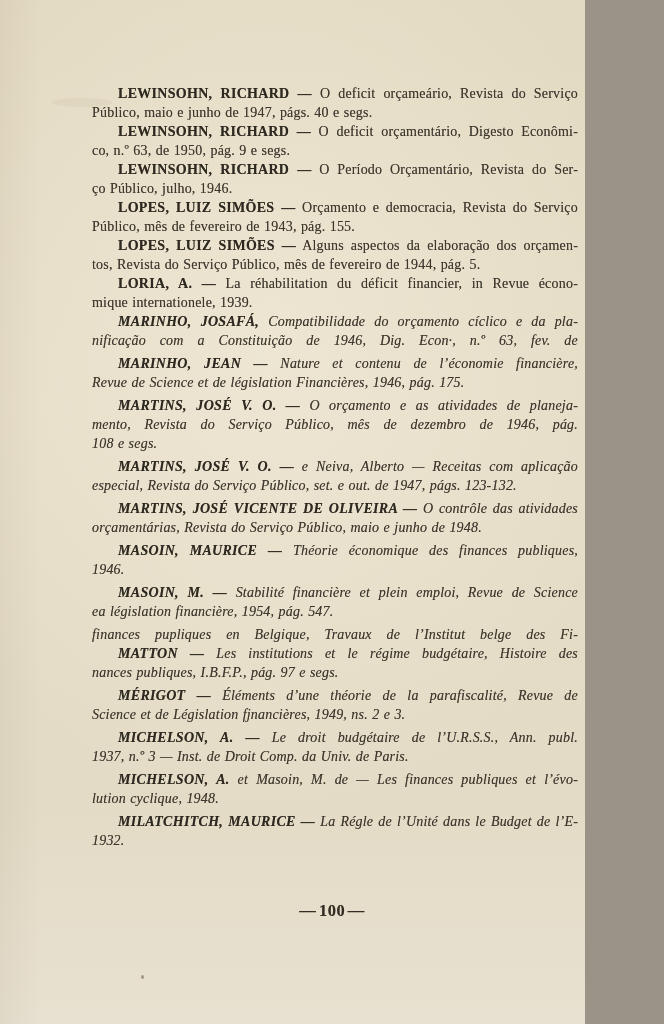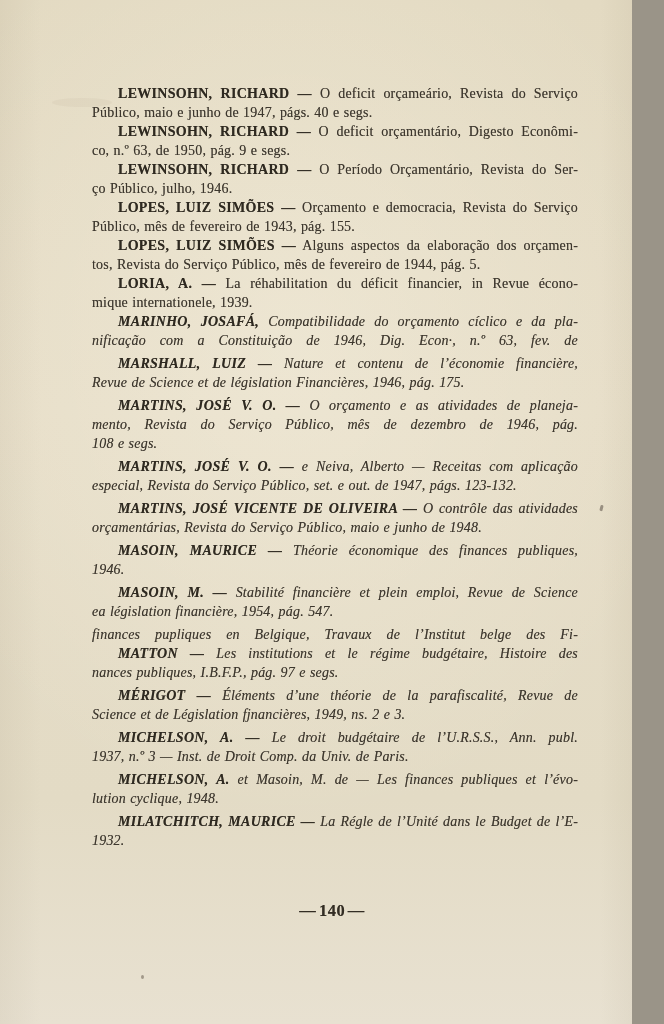--- a/index.html
+++ b/index.html
@@ -2,21 +2,21 @@
 <html style="--paper: #e6ddc6; --ink: #3d372e;"><head>
 <meta charset="utf-8">
 <style>
   html, body {
     margin: 0;
     padding: 0;
     background: #9a9488;
   }
   .page {
     position: relative;
-    width: 632px;
+    width: 585px;
     height: 1024px;
     overflow: hidden;
     font-family: "Liberation Serif", "DejaVu Serif", serif;
     background:
       radial-gradient(90% 65% at 46% 34%, rgba(255,251,238,0.30), rgba(255,251,238,0) 72%),
       linear-gradient(90deg, rgba(96,80,52,0.06) 0px, rgba(96,80,52,0) 42px, rgba(96,80,52,0) 600px, rgba(96,80,52,0.05) 100%),
       linear-gradient(180deg, #e3dac2 0%, #e6ddc7 40%, #e3dbc5 78%, #e8e1d1 100%);
   }
   .text-block {
     position: absolute;
@@ -106,21 +106,21 @@
       </div>
       <div class="entry">
         <span class="line first j"><b class="author">LORIA, A. —</b><span> La réhabilitation du déficit financier, in Revue écono-</span></span>
         <span class="line">mique internationele, 1939.</span>
       </div>
       <div class="entry sp">
         <span class="line first j"><b class="author">MARINHO, JOSAFÁ,</b><span> Compatibilidade do orçamento cíclico e da pla-</span></span>
         <span class="line j">nificação com a Constituição de 1946, Dig. Econ·, n.º 63, fev. de</span>
       </div>
       <div class="entry sp">
-        <span class="line first j"><b class="author">MARSHALL, LUIZ —</b><span> Nature et contenu de l’économie financière,</span></span>
+        <span class="line first j"><b class="author">MARINHO, JEAN —</b><span> Nature et contenu de l’économie financière,</span></span>
         <span class="line">Revue de Science et de législation Financières, 1946, pág. 175.</span>
       </div>
       <div class="entry sp">
         <span class="line first j"><b class="author">MARTINS, JOSÉ V. O. —</b><span> O orçamento e as atividades de planeja-</span></span>
         <span class="line j">mento, Revista do Serviço Público, mês de dezembro de 1946, pág.</span>
         <span class="line">108 e segs.</span>
       </div>
       <div class="entry sp">
         <span class="line first j"><b class="author">MARTINS, JOSÉ V. O. —</b><span> e Neiva, Alberto — Receitas com aplicação</span></span>
         <span class="line">especial, Revista do Serviço Público, set. e out. de 1947, págs. 123-132.</span>
@@ -152,17 +152,17 @@
       </div>
       <div class="entry sp">
         <span class="line first j"><b class="author">MICHELSON, A.</b><span> et Masoin, M. de — Les finances publiques et l’évo-</span></span>
         <span class="line">lution cyclique, 1948.</span>
       </div>
       <div class="entry sp">
         <span class="line first j"><b class="author">MILATCHITCH, MAURICE —</b><span> La Régle de l’Unité dans le Budget de l’E-</span></span>
         <span class="line">1932.</span>
       </div>
     </div>
-  <div class="pageno">— 140 —</div>
+  <div class="pageno">— 100 —</div>
   <div class="speck speck-comma"></div>
   <div class="speck speck-dot"></div>
   <div class="speck smudge"></div>
 </div>
 
 </body></html>

